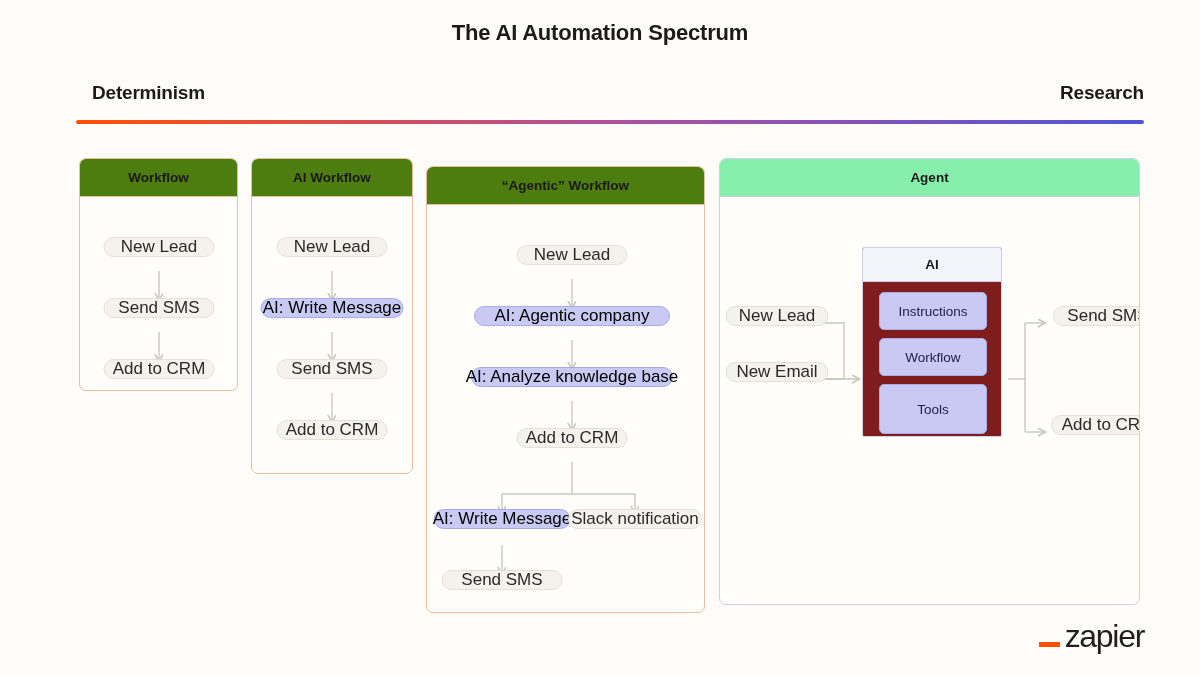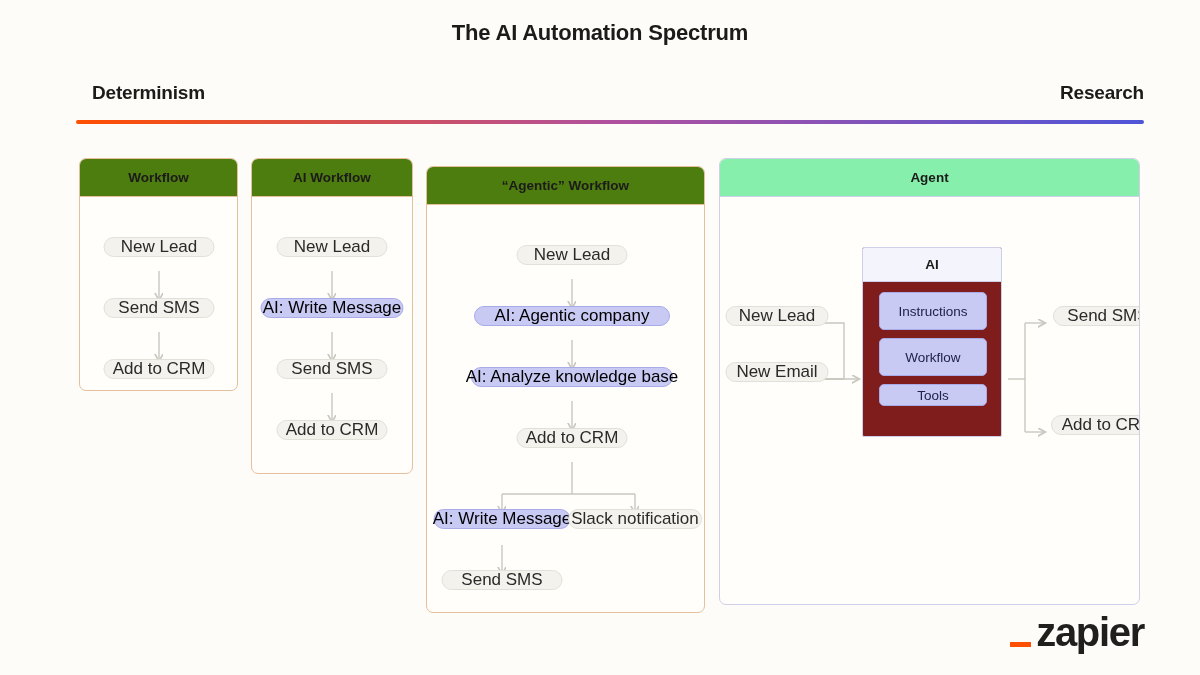--- a/index.html
+++ b/index.html
@@ -95,21 +95,21 @@
 
   
   .logo {
     position: absolute; right: 56px; bottom: 24px;
     display: flex; align-items: flex-end; gap: 5px;
   }
   .logo-underscore {
     width: 21px; height: 5px; background: #ff4f00; margin-bottom: 4px;
   }
   .logo-word {
-    font-size: 40px; font-weight: bold; color: #201f1e;
+    font-size: 32px; font-weight: normal; color: #201f1e;
     letter-spacing: -1.3px; line-height: 0.95; text-align: center;
   }
 </style>
 </head>
 <body style="background: rgb(253, 252, 248);">
 
 <div class="stage">
 
   <div class="page-title">The AI Automation Spectrum</div>
 
@@ -194,21 +194,21 @@
         <line x1="305" y1="235" x2="325" y2="235" stroke="#c9c7bf" stroke-width="1.4" marker-end="url(#ar)"></line>
       </svg>
 
       <div class="node" style="left:57px; top:109px; width:103px;">New Lead</div>
       <div class="node" style="left:57px; top:165px; width:103px;">New Email</div>
 
       <div class="ai-box" style="left:142px; top:50px; width:140px; height:190px;">
         <div class="ai-box-header">AI</div>
         <div class="ai-block" style="left:16px; top:44px; width:108px; height:38px;">Instructions</div>
         <div class="ai-block" style="left:16px; top:90px; width:108px; height:38px;">Workflow</div>
-        <div class="ai-block" style="left:16px; top:136px; width:108px; height:22px;">Tools</div>
+        <div class="ai-block" style="left:16px; top:136px; width:108px; height:50px;">Tools</div>
       </div>
 
       <div class="node" style="left:388px; top:109px; width:110px;">Send SMS</div>
       <div class="node" style="left:388px; top:218px; width:114px;">Add to CRM</div>
     </div>
   </div>
 
   <div class="logo">
     <span class="logo-underscore"></span>
     <span class="logo-word">zapier</span>

